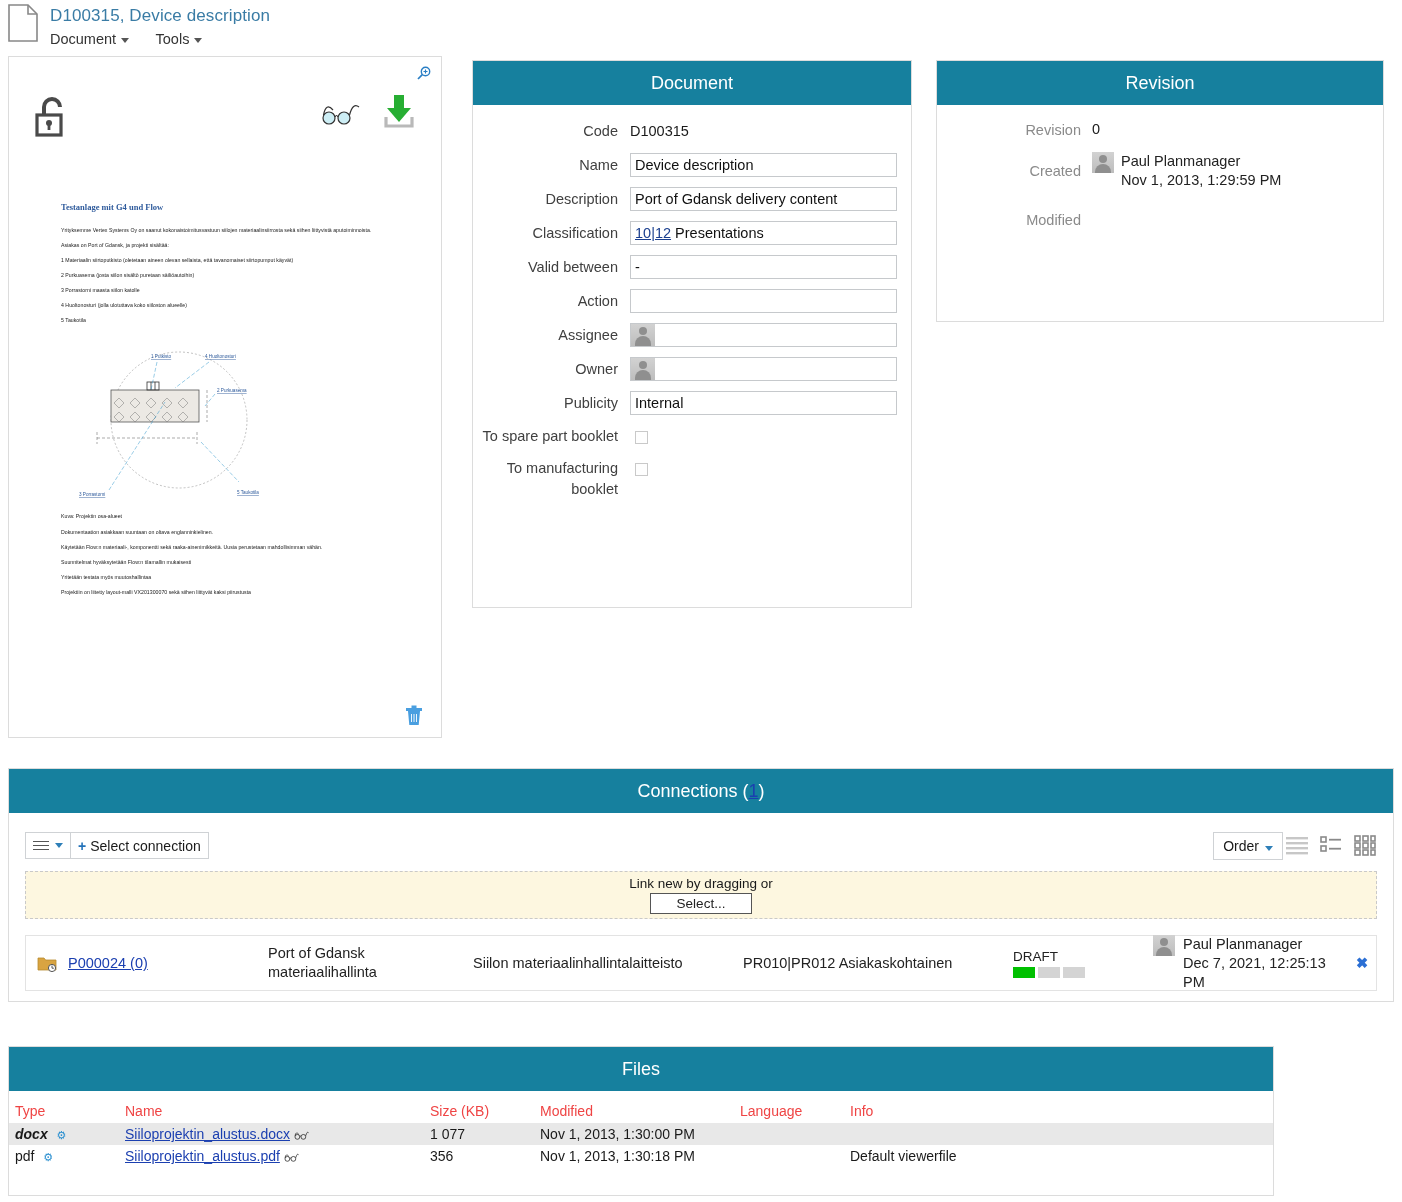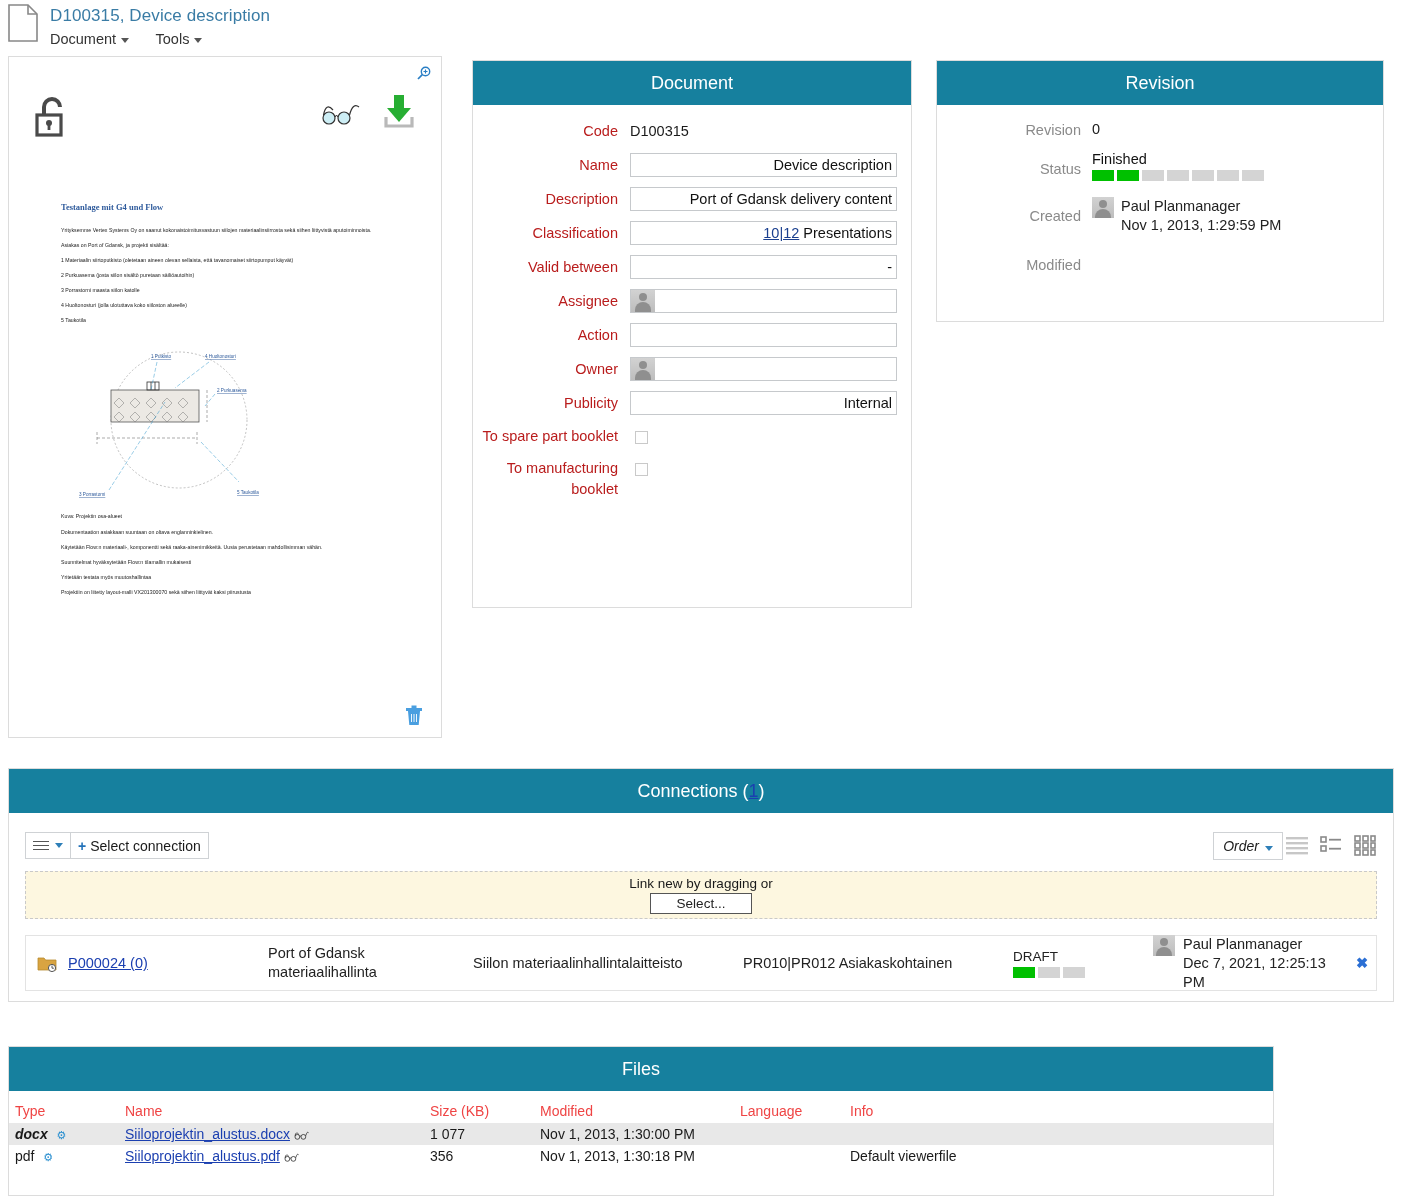--- a/index.html
+++ b/index.html
@@ -53,28 +53,28 @@
   .doc-fig svg { width: 100%; height: 100%; }
 
   
   .doc-panel { left: 472px; top: 60px; width: 440px; height: 548px; }
   .rev-panel { left: 936px; top: 60px; width: 448px; height: 262px; }
 
   .form { padding: 14px 14px 0 0; }
   .row { display: flex; align-items: flex-start; margin-bottom: 10px; }
   .row .lbl {
     width: 157px; text-align: right; padding-right: 12px;
-    font-size: 14.5px; color: #b91c1c; line-height: 24px; flex: none;
+    font-size: 14.5px; color: #404040; line-height: 24px; flex: none;
   }
   .row .lbl.two { line-height: 21px; padding-top: 1px; }
   .row .val { font-size: 14.5px; color: #1a1a1a; line-height: 24px; }
   .field {
     width: 298px; height: 24px; border: 1px solid #c6c9cc; background: #fff;
     font-size: 14.5px; color: #111; padding: 0 4px; line-height: 22px;
-    white-space: nowrap; overflow: hidden; text-align: right;
+    white-space: nowrap; overflow: hidden;
   }
   .field.with-avatar { padding: 0; display: flex; align-items: center; }
   .cls-link { color: #1a3f8f; text-decoration: underline; }
   .chk {
     width: 13px; height: 13px; border: 1px solid #c9c9c9; background: #fefefe;
     margin: 6px 0 0 5px;
   }
   .avatar {
     width: 24px; height: 22px; flex: none;
     background: linear-gradient(#d2d2d2,#bdbdbd);
@@ -116,21 +116,21 @@
     display: inline-block; width: 0; height: 0; margin-left: 6px;
     border-left: 4px solid transparent; border-right: 4px solid transparent;
     border-top: 5px solid #2e7fb8;
   }
   .plus { color: #2372b9; font-weight: bold; margin-right: 4px; }
   .sel-conn-text { color: #1a1a1a; }
 
   .order-btn {
     position: absolute; right: 110px; top: 19px; height: 28px;
     border: 1px solid #cfd2d5; background: #fff; padding: 0 9px;
-    font-size: 14px; line-height: 26px; cursor: pointer; color: #1a1a1a; font-style: italic;
+    font-size: 14px; line-height: 26px; cursor: pointer; color: #1a1a1a;
   }
   .view-icons { position: absolute; right: 16px; top: 20px; display: flex; gap: 10px; }
   .view-ic { cursor: pointer; }
 
   .drop-zone {
     position: absolute; left: 16px; top: 58px; right: 16px; height: 48px;
     background: #fdf7e0; border: 1px dashed #c9c9c9; text-align: center;
   }
   .drop-text { font-size: 13.5px; color: #1a1a1a; margin-top: 4px; }
   .drop-btn {
@@ -329,33 +329,33 @@
         <div class="field"><span class="cls-link">10|12</span> <span>Presentations</span></div>
       </div>
 
 
       <div class="row">
         <div class="lbl">Valid between</div>
         <div class="field">-</div>
       </div>
 
       <div class="row">
+        <div class="lbl">Action</div>
+        <div class="field"></div>
+      </div>
+
+      <div class="row">
         <div class="lbl">Assignee</div>
         <div class="field with-avatar">
           <span class="avatar"></span>
           <span></span>
         </div>
       </div>
 
       <div class="row">
-        <div class="lbl">Action</div>
-        <div class="field"></div>
-      </div>
-
-      <div class="row">
         <div class="lbl">Owner</div>
         <div class="field with-avatar">
           <span class="avatar"></span>
           <span></span>
         </div>
       </div>
 
       <div class="row">
         <div class="lbl">Publicity</div>
         <div class="field">Internal</div>
@@ -377,35 +377,20 @@
 
   <div class="panel rev-panel">
     <div class="panel-head">Revision</div>
     <div class="form">
 
       <div class="rrow">
         <div class="lbl">Revision</div>
         <div class="rval">0</div>
       </div>
 
-      <div class="rrow">
-        <div class="lbl" style="line-height:34px">Status</div>
-        <div class="status-wrap">
-          <span class="status-text">Finished</span>
-          <span class="seg-bar">
-            <i class="seg on"></i>
-            <i class="seg on"></i>
-            <i class="seg"></i>
-            <i class="seg"></i>
-            <i class="seg"></i>
-            <i class="seg"></i>
-            <i class="seg"></i>
-          </span>
-        </div>
-      </div>
 
       <div class="rrow">
         <div class="lbl" style="line-height:38px">Created</div>
         <div class="person">
           <span class="avatar sm"></span>
           <span class="ptext">
             <span>Paul Planmanager</span><br>
             <span>Nov 1, 2013, 1:29:59 PM</span>
           </span>
         </div>

